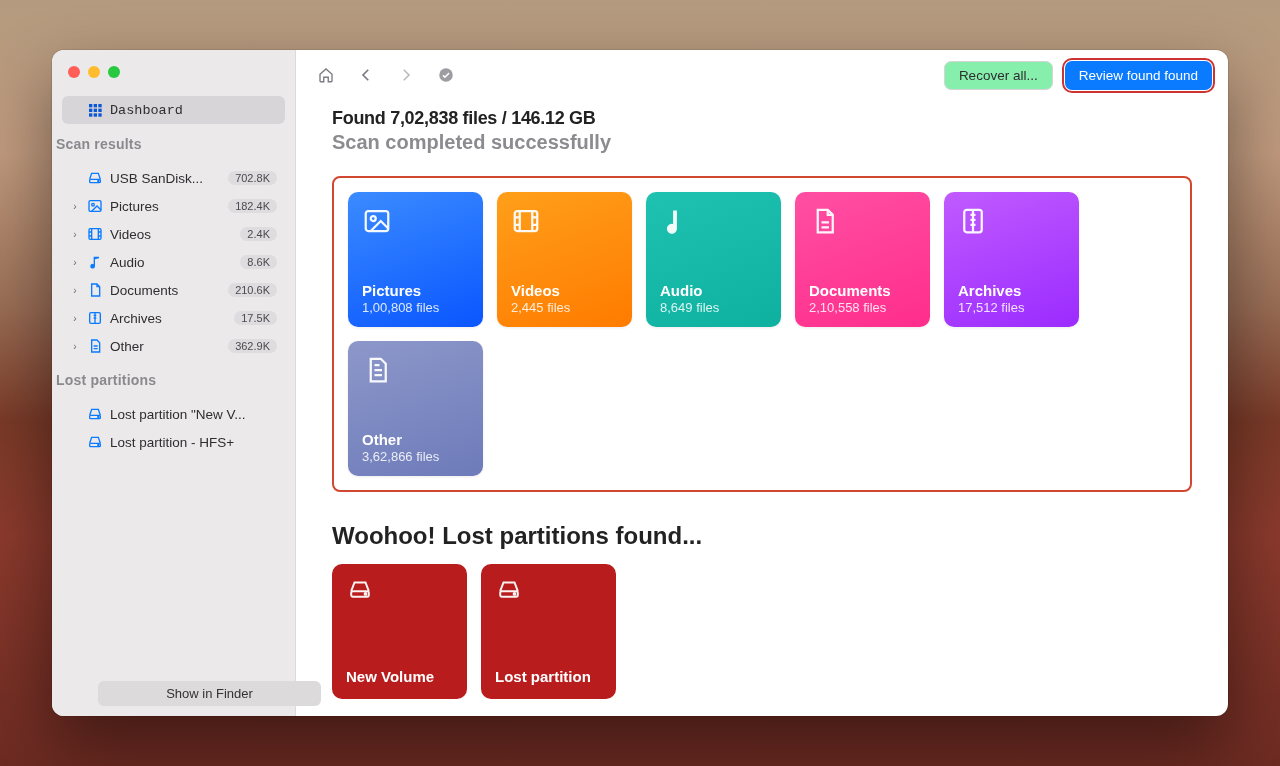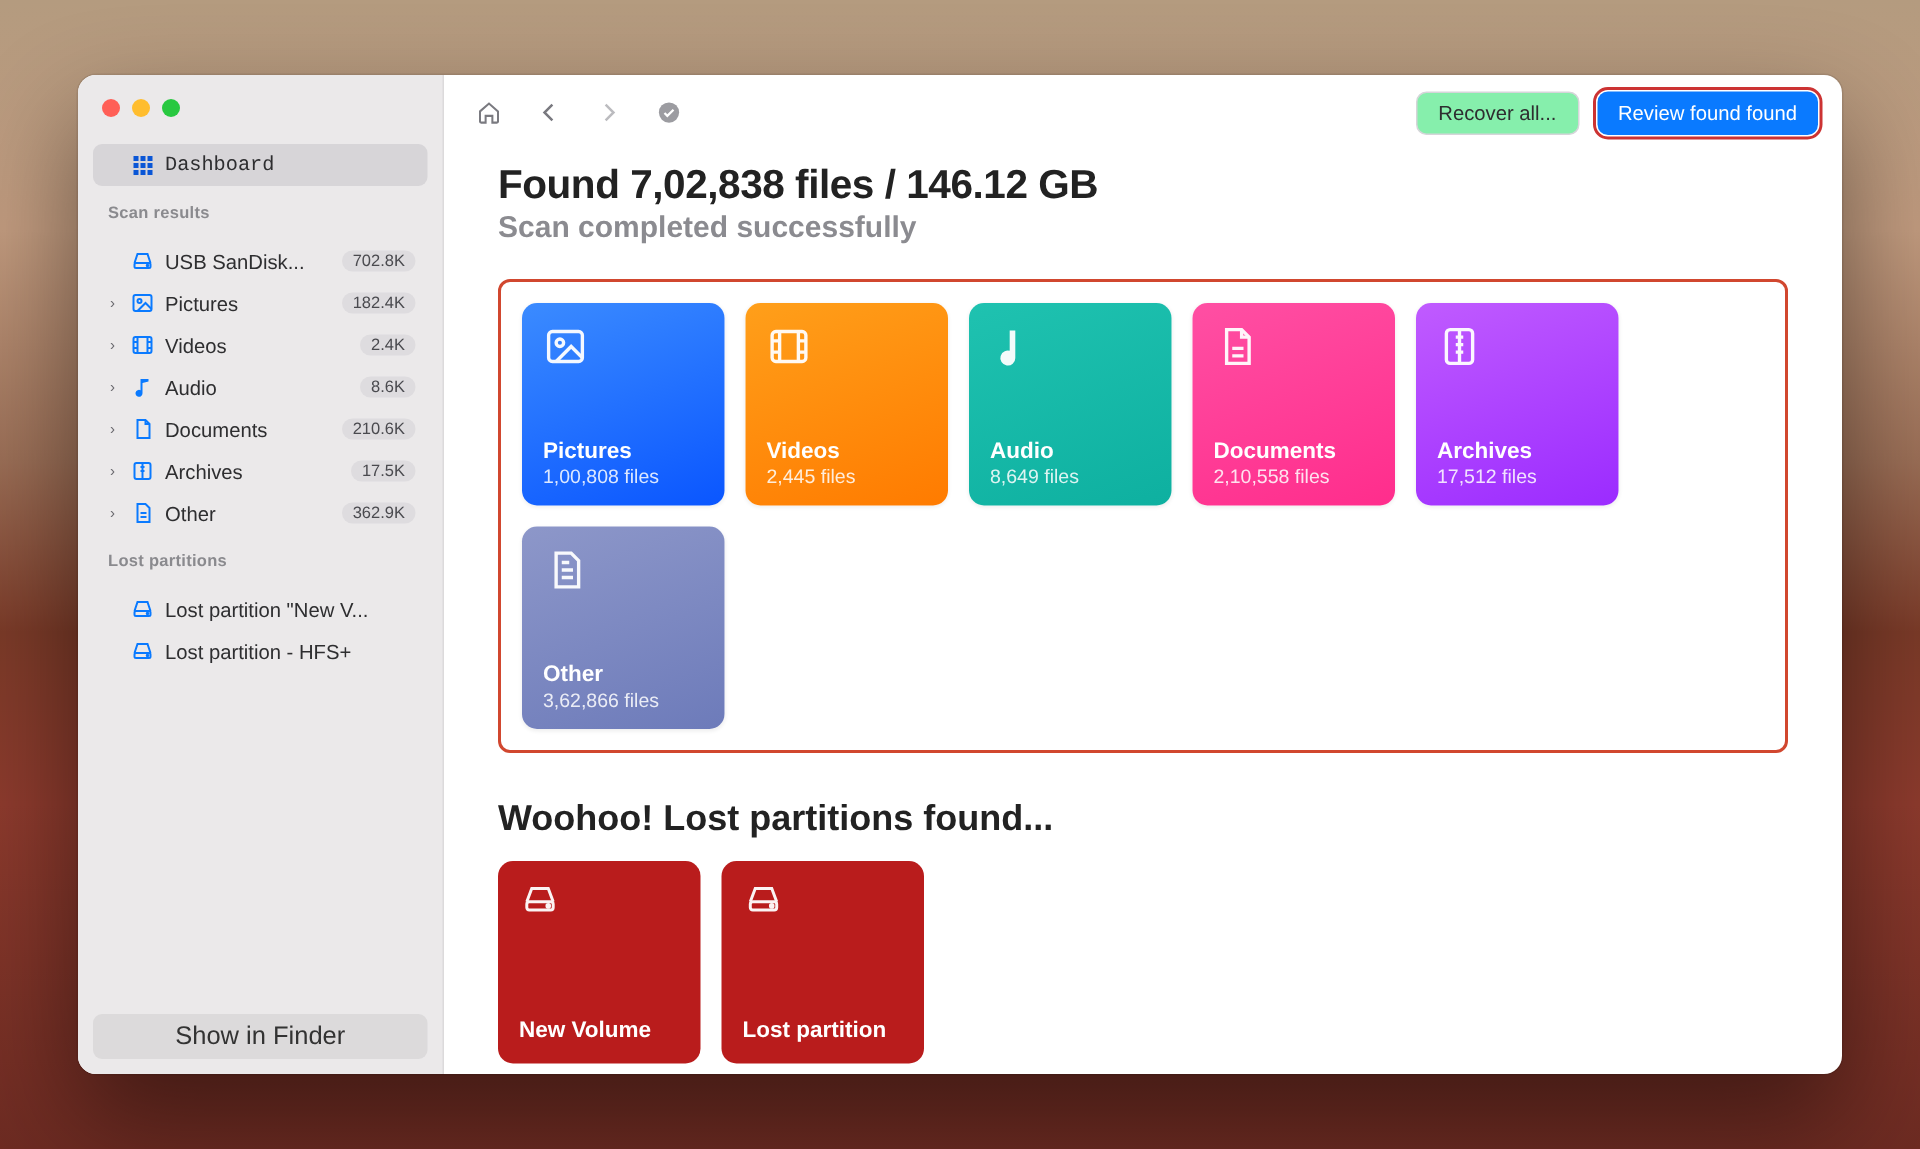--- a/index.html
+++ b/index.html
@@ -23,21 +23,21 @@
     width: 244px;
     background: #ebe9ea;
     border-right: 1px solid #dcdadb;
     display:flex; flex-direction:column;
     padding-top: 12px;
   }
   .traffic { display:flex; gap:8px; padding:4px 16px 12px 16px; }
   .traffic span { width:12px; height:12px; border-radius:50%; display:block; }
   .tl-close{background:#ff5f57;} .tl-min{background:#ffbd2e;} .tl-max{background:#28c840;}
   .side-group { padding: 6px 10px 4px 10px; }
-  .side-header { font-size:11px; font-weight:600; color:#8a8a8e; padding: 8px 8px 6px 20px; letter-spacing:0.2px;}
+  .side-header { font-size:14px; font-weight:600; color:#8a8a8e; padding: 8px 8px 6px 4px; letter-spacing:0.2px;}
   .side-item {
     display:flex; align-items:center; gap:6px;
     padding: 5px 8px; border-radius:6px;
     font-size:13.5px; color:#2e2e30;
     cursor:default;
     position:relative;
   }
   .side-item.active { background:#d7d5d8; font-weight:500;font-family:Liberation Mono, monospace;}
   .side-item .chev { width:10px; text-align:center; color:#6b6b70; font-size:10px;}
   .side-item .icon { width:18px; height:18px; display:flex;align-items:center;justify-content:center; color:#0a7aff;}
@@ -45,23 +45,23 @@
   .side-item .icon svg{width:16px;height:16px;}
   .side-item .label { flex:1; white-space:nowrap; overflow:hidden; text-overflow:ellipsis;}
   .side-item .count {
     font-size:11px; color:#4a4a4f; background:#dedcdf;
     padding:1px 7px; border-radius:9px;
   }
   .side-footer {
     margin-top:auto; padding:10px;
   }
   .show-finder {
-    width:100%; text-align:center; font-size:17px;
+    width:100%; text-align:center; font-size:13px;
     background:#dcdadb; border:none; border-radius:6px;
-    padding:5px 0; color:#333;
+    padding:5px 0; color:#333;margin-left:36px;
   }
   
   .main { flex:1; display:flex; flex-direction:column; }
   .toolbar {
     height:50px; display:flex; align-items:center;
     padding:0 16px; gap:12px;
   }
   .tb-btn {
     width:28px;height:28px;border:none;background:none;
     display:flex;align-items:center;justify-content:center;
@@ -78,21 +78,21 @@
     background:#0a7aff;border:none;border-radius:7px;color:#fff;
     padding:7px 14px;font-size:13.5px;font-weight:500;
     outline:2px solid #c33; outline-offset:1px;
   }
   .content {
     flex:1; overflow-y:auto; padding: 8px 36px 0 36px;
     position:relative;
   }
   .content::-webkit-scrollbar{width:14px;}
   .content::-webkit-scrollbar-thumb{background:#c9c9cd;border-radius:7px;border:3px solid #fff;}
-  h1.page-title{font-size:27px;font-weight:700;color:#222;letter-spacing:-.3px;}
+  h1.page-title{font-size:18px;font-weight:700;color:#222;letter-spacing:-.3px;}
   .subtitle{font-size:20px;font-weight:600;color:#8b8b90;margin-top:2px;}
   .cards-wrap{
     margin-top:22px; padding:14px;
     border:2px solid #d1472f; border-radius:8px;
     display:flex; flex-wrap:wrap; gap:14px;
   }
   .card{
     width:135px;height:135px;border-radius:10px;
     padding:14px 14px 12px 14px;
     display:flex;flex-direction:column;justify-content:space-between;

